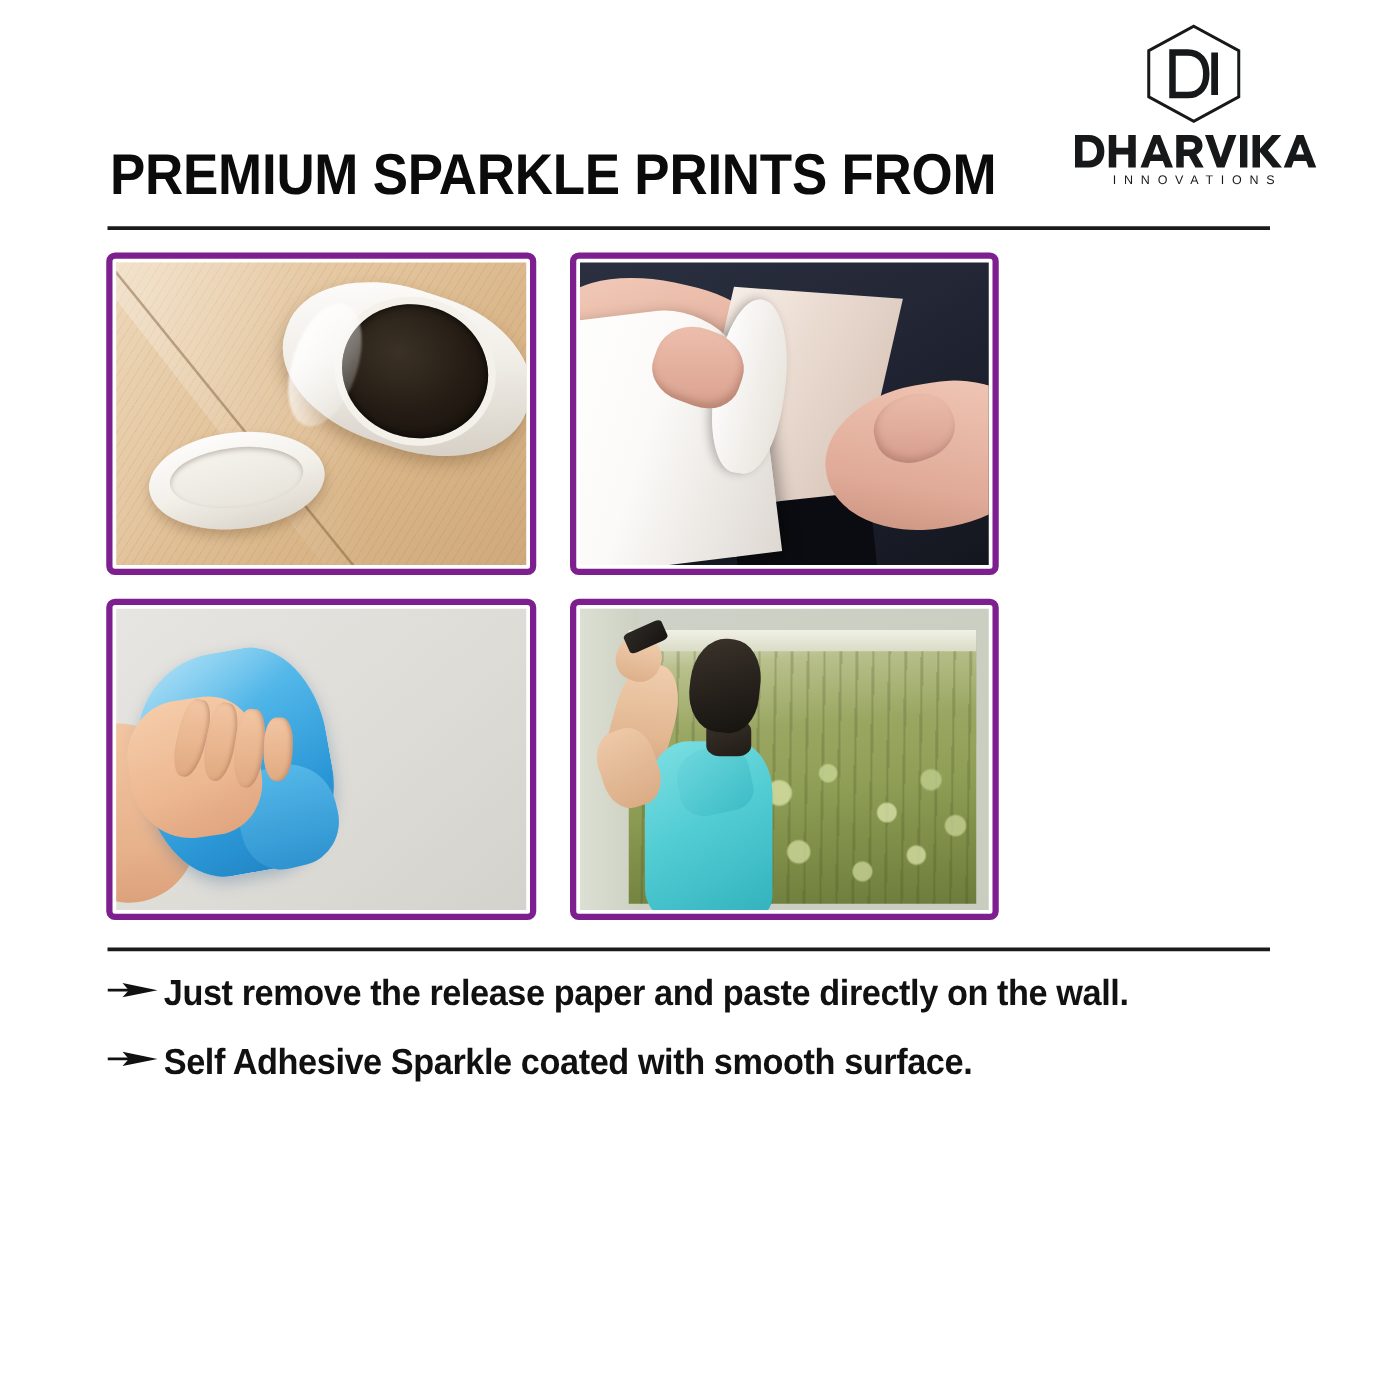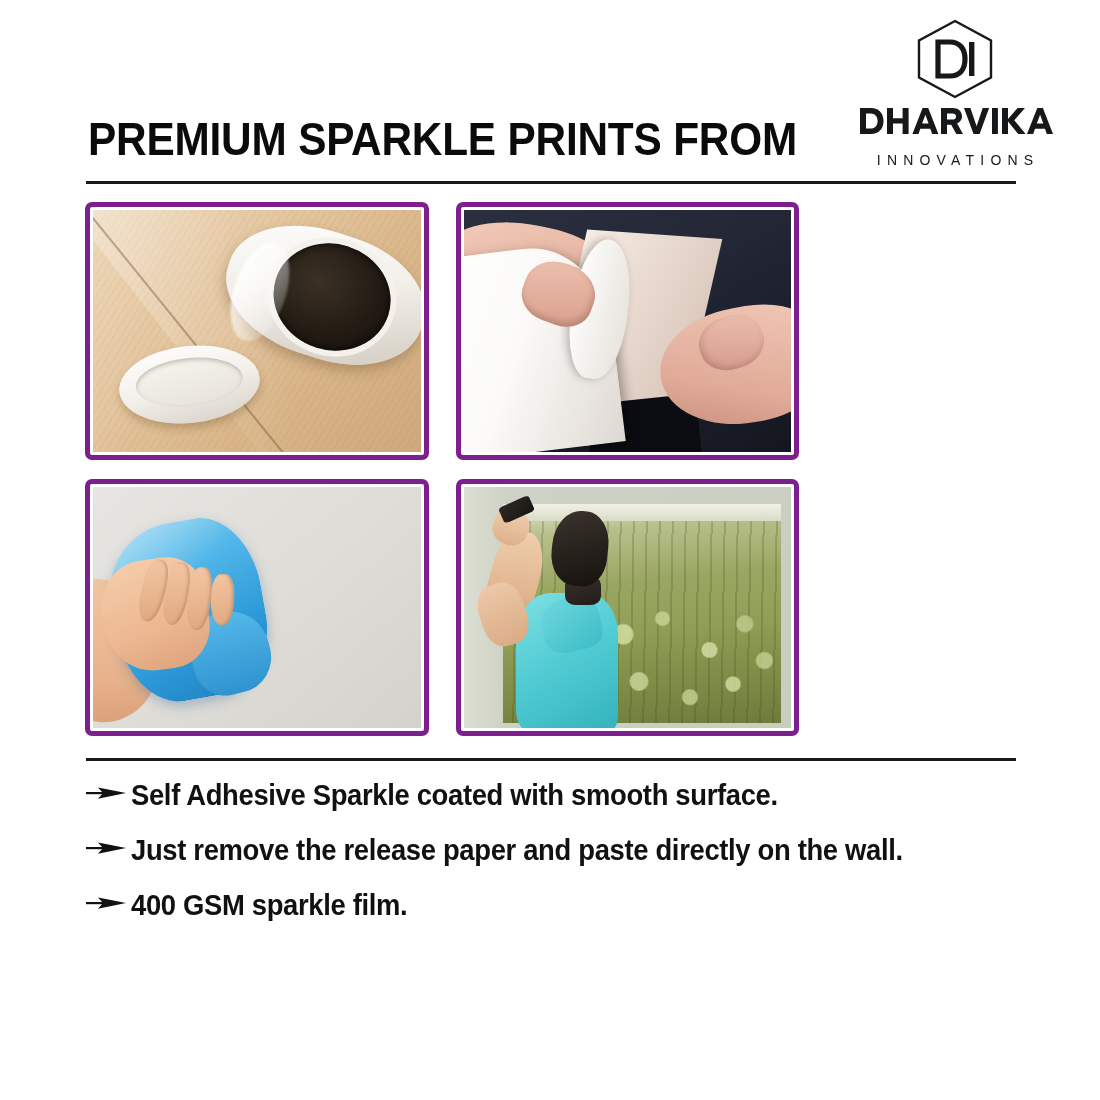--- a/index.html
+++ b/index.html
@@ -40,23 +40,23 @@
     position: relative;
   }
   .brand-hex svg { display: block; }
   .brand-word {
     margin-top: 4px;
     width: 195px;
     text-align: center;
   }
   .brand-word svg { display: block; }
   .brand-sub {
-    margin-top: 14px;
+    margin-top: 1px;
     font-family: "Liberation Sans", sans-serif;
-    font-size: 14px;
+    font-size: 10px;
     letter-spacing: 6.2px;
     color: #17181a;
     text-align: left;
     text-indent: 6.2px;
     font-weight: 400;
   }
 
   
   .headline {
     position: absolute;
@@ -561,40 +561,31 @@
 
   <div class="bullets">
 
     <div class="bullet-row">
       <span class="bullet-arrow">
         <svg viewBox="0 0 40 16" width="40" height="16" aria-hidden="true">
           <rect x="0" y="7" width="22" height="2.2" fill="#111111"></rect>
           <polygon points="12,2.4 40,8.1 12,13.8 17,8.1" fill="#111111"></polygon>
         </svg>
       </span>
-      <span class="bullet-text">Self Adhesive Sparkle coated with smooth surface.</span>
+      <span class="bullet-text">Just remove the release paper and paste directly on the wall.</span>
     </div>
 
     <div class="bullet-row">
       <span class="bullet-arrow">
         <svg viewBox="0 0 40 16" width="40" height="16" aria-hidden="true">
           <rect x="0" y="7" width="22" height="2.2" fill="#111111"></rect>
           <polygon points="12,2.4 40,8.1 12,13.8 17,8.1" fill="#111111"></polygon>
         </svg>
       </span>
-      <span class="bullet-text">Just remove the release paper and paste directly on the wall.</span>
-    </div>
-
-
-    <div class="bullet-row">
-      <span class="bullet-arrow">
-        <svg viewBox="0 0 40 16" width="40" height="16" aria-hidden="true">
-          <rect x="0" y="7" width="22" height="2.2" fill="#111111"></rect>
-          <polygon points="12,2.4 40,8.1 12,13.8 17,8.1" fill="#111111"></polygon>
-        </svg>
-      </span>
-      <span class="bullet-text">400 GSM sparkle film.</span>
-    </div>
+      <span class="bullet-text">Self Adhesive Sparkle coated with smooth surface.</span>
+    </div>
+
+
 
 
   </div>
 
 </div>
 
 </body></html>

